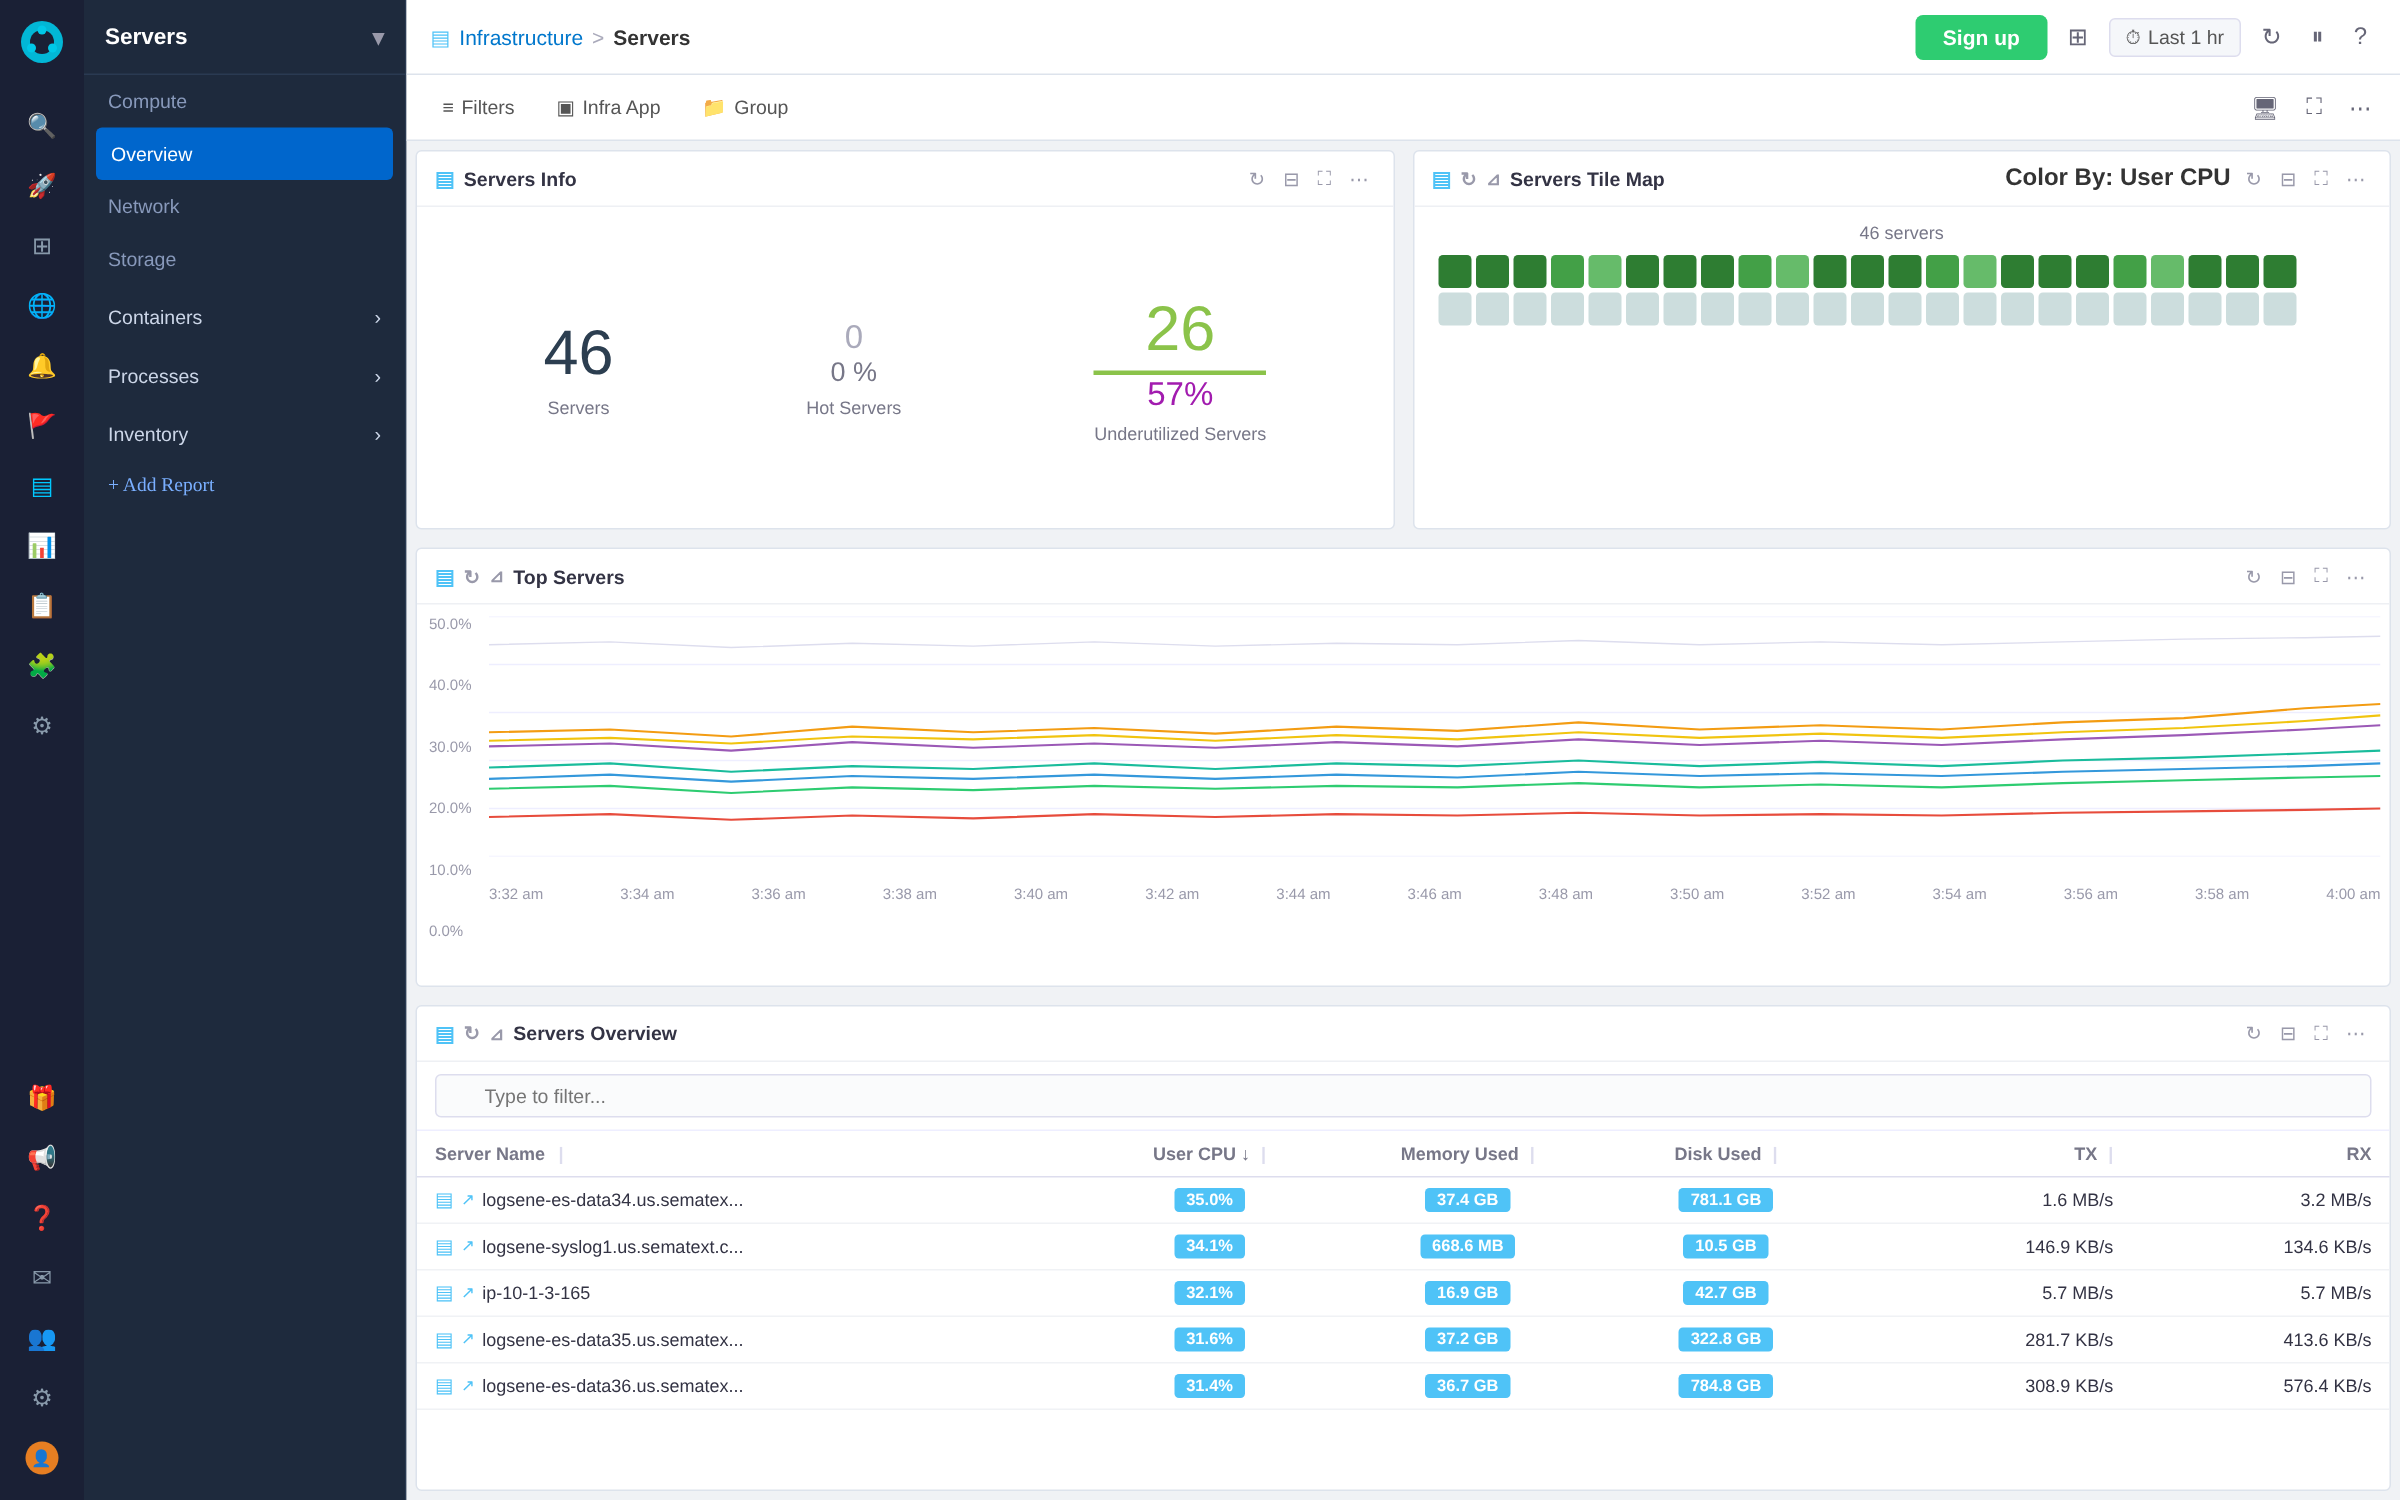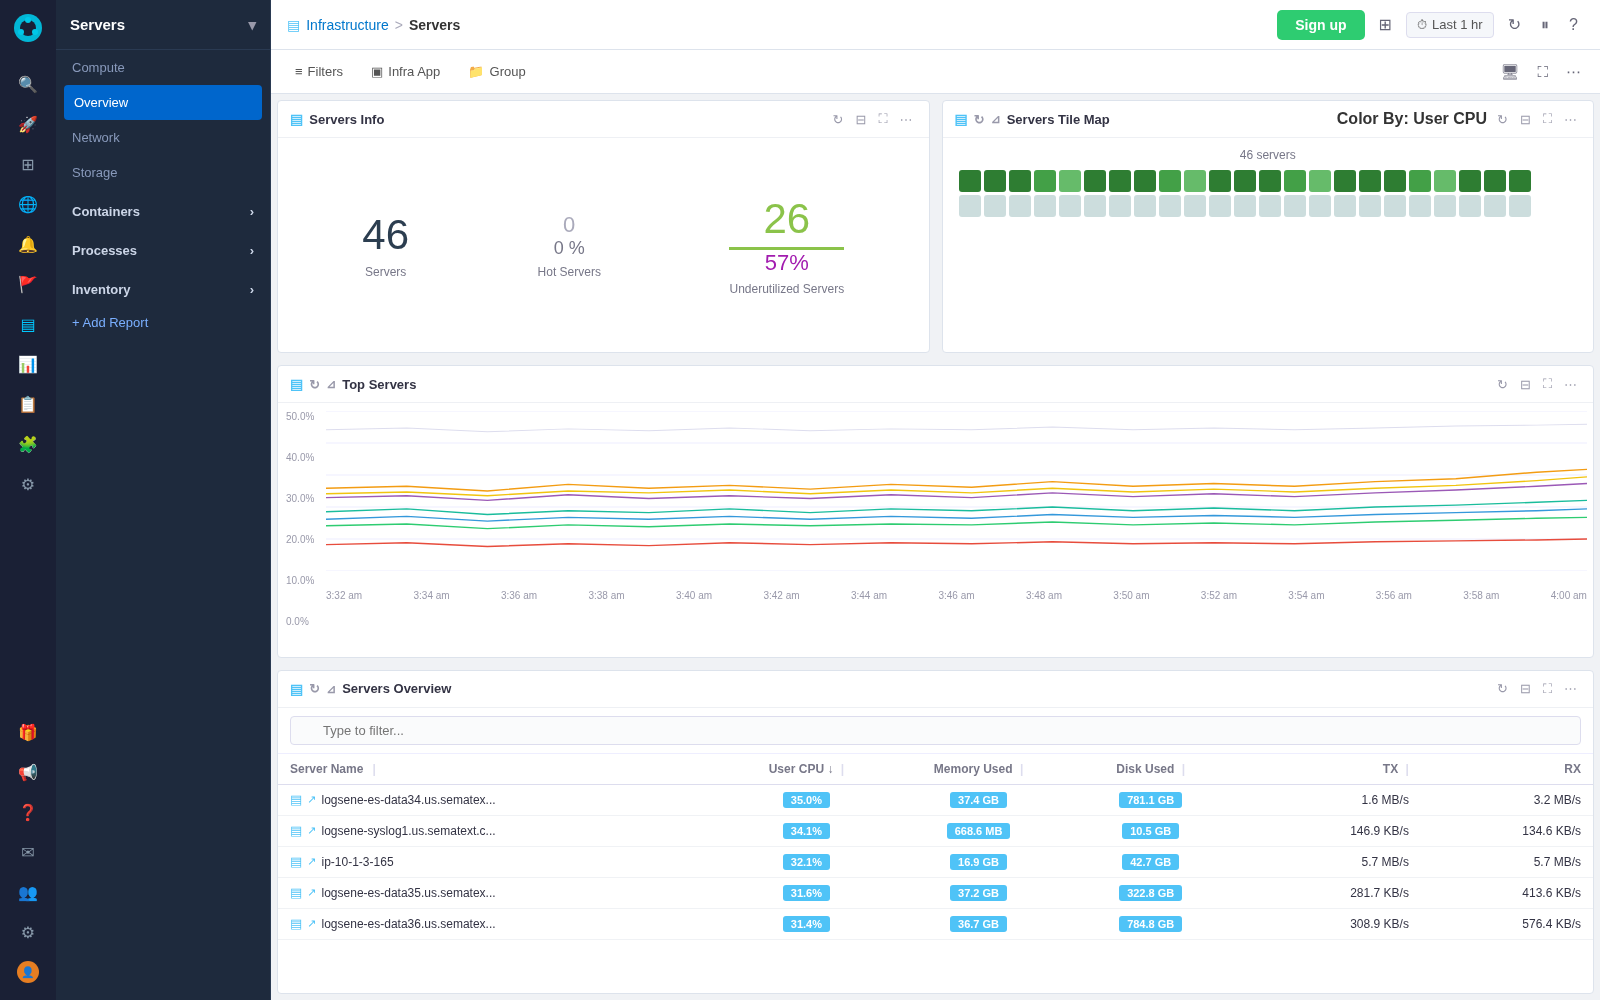--- a/index.html
+++ b/index.html
@@ -40,22 +40,22 @@
     .sidebar-header {
       display: flex; align-items: center; justify-content: space-between;
       padding: 10px 14px; color: #fff; font-size: 15px; font-weight: 600;
       border-bottom: 1px solid #2a3a52; height: 50px;
     }
     .sidebar-item {
       padding: 10px 16px; color: #8899bb; font-size: 13px; cursor: pointer;
       display: flex; align-items: center; justify-content: space-between;
     }
     .sidebar-item.active { background: #0066cc; color: #fff; border-radius: 4px; margin: 0 8px; padding: 10px 10px; }
-    .sidebar-item.section { color: #ccd6e8; font-size: 13px; font-weight: 700; padding-top: 14px; }
-    .sidebar-add { color: #7aafff; font-size: 13px; padding: 8px 16px; cursor: pointer; }
+    .sidebar-item.section { color: #ccd6e8; font-size: 13px; font-weight: 400; padding-top: 14px; }
+    .sidebar-add { color: #7aafff; font-size: 13px; padding: 8px 16px; cursor: pointer; font-family: Liberation Serif, serif; }
 
     
     .main-content {
       flex: 1;
       display: flex;
       flex-direction: column;
       overflow: hidden;
       background: #f0f2f5;
     }
 

